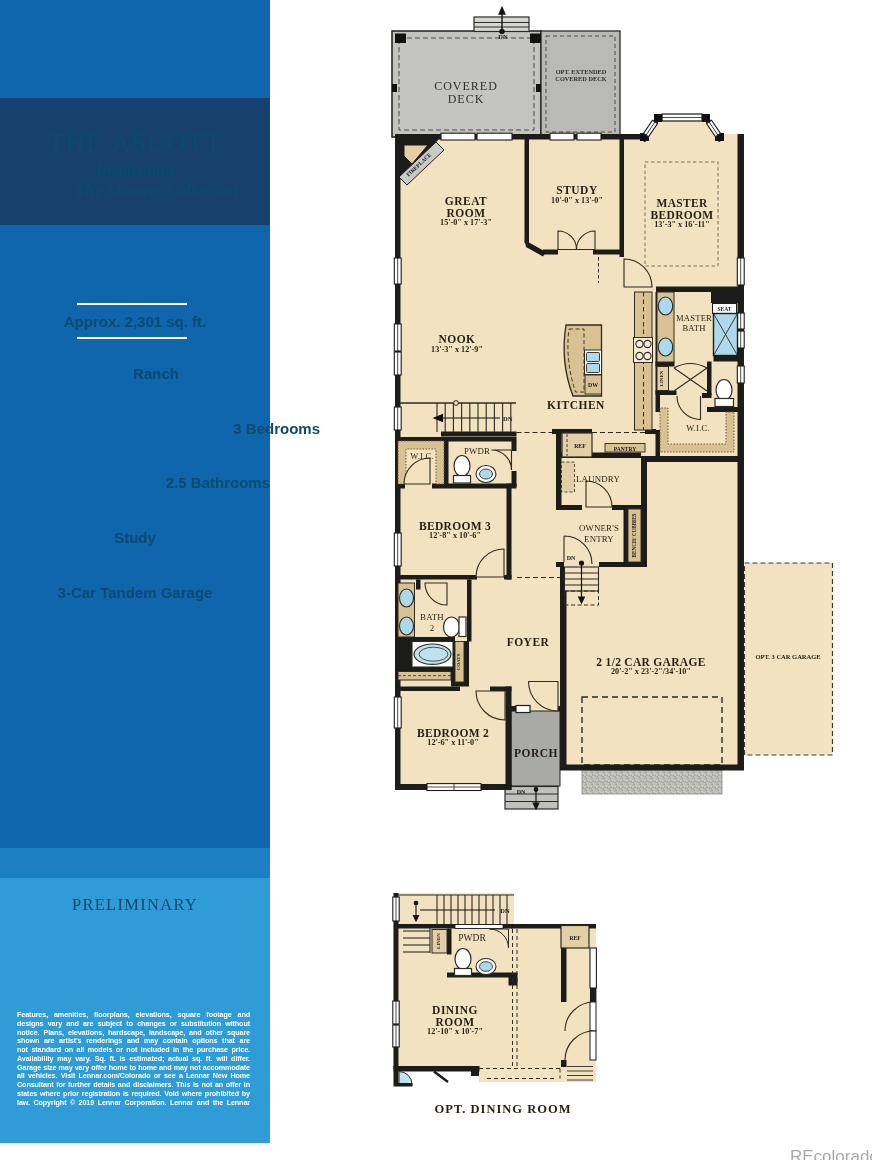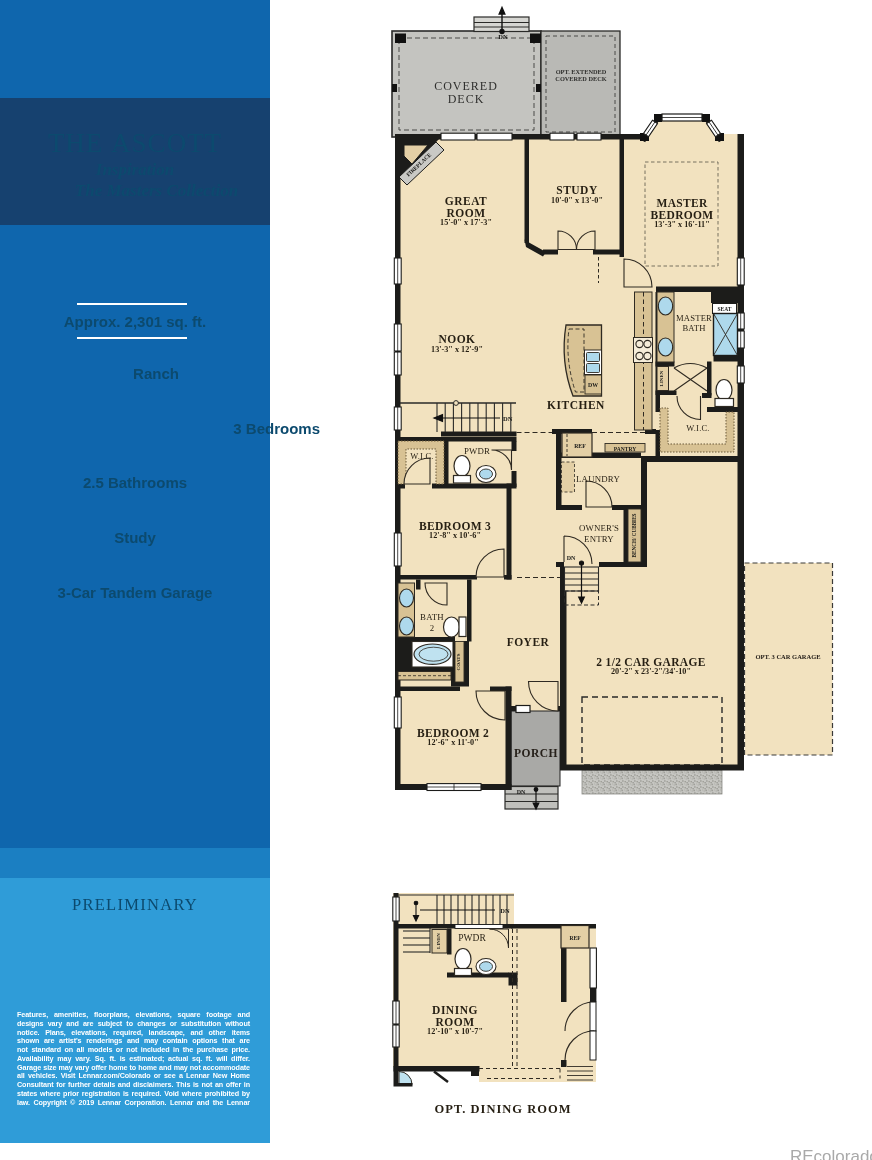--- a/index.html
+++ b/index.html
@@ -29,32 +29,32 @@
 <div class="abs" style="left:77px;top:303px;width:110px;height:1.5px;background:#fff"></div>
 
 <div class="abs sbtxt" style="left:0;top:313px;width:270px;font-size:15px;font-weight:bold;">Approx. 2,301 sq. ft.</div>
 
 <div class="abs" style="left:77px;top:337px;width:110px;height:1.5px;background:#fff"></div>
 
 <div class="abs sbtxt" style="left:0;top:365px;width:270px;font-size:15px;font-weight:bold;margin-left:21px;">Ranch</div>
 
 <div class="abs sbtxt" style="left:0;top:420px;width:320px;font-size:15px;font-weight:bold;text-align:right;">3 Bedrooms</div>
 
-<div class="abs sbtxt" style="left:0;top:474px;width:270px;font-size:15px;font-weight:bold;">2.5 Bathrooms</div>
+<div class="abs sbtxt" style="left:0;top:474px;width:270px;font-size:15px;font-weight:bold;text-align:right;">2.5 Bathrooms</div>
 
 <div class="abs sbtxt" style="left:0;top:529px;width:270px;font-size:15px;font-weight:bold;">Study</div>
 
 <div class="abs sbtxt" style="left:0;top:584px;width:270px;font-size:15px;font-weight:bold;">3-Car Tandem Garage</div>
 
 <div class="abs sbtxt" style="left:0;top:895px;width:270px;font-family:'Liberation Serif',serif;font-size:16.5px;letter-spacing:1.3px;">PRELIMINARY</div>
 
 <div class="abs" style="left:17px;top:1011px;width:233px;color:#fff;font-size:7.2px;letter-spacing:-0.1px;line-height:8.75px;font-weight:bold;">
 <div style="text-align-last:justify">Features, amenities, floorplans, elevations, square footage and</div>
 <div style="text-align-last:justify">designs vary and are subject to changes or substitution without</div>
-<div style="text-align-last:justify">notice. Plans, elevations, required, landscape, and other items</div>
+<div style="text-align-last:justify">notice. Plans, elevations, hardscape, landscape, and other square</div>
 <div style="text-align-last:justify">shown are artist's renderings and may contain options that are</div>
 <div style="text-align-last:justify">not standard on all models or not included in the purchase price.</div>
 <div style="text-align-last:justify">Availability may vary. Sq. ft. is estimated; actual sq. ft. will differ.</div>
 <div style="text-align-last:justify">Garage size may vary offer home to home and may not accommodate</div>
 <div style="text-align-last:justify">all vehicles. Visit Lennar.com/Colorado or see a Lennar New Home</div>
 <div style="text-align-last:justify">Consultant for further details and disclaimers. This is not an offer in</div>
 <div style="text-align-last:justify">states where prior registration is required. Void where prohibited by</div>
 <div style="text-align-last:justify">law. Copyright © 2019 Lennar Corporation. Lennar and the Lennar</div>
 </div>
 

